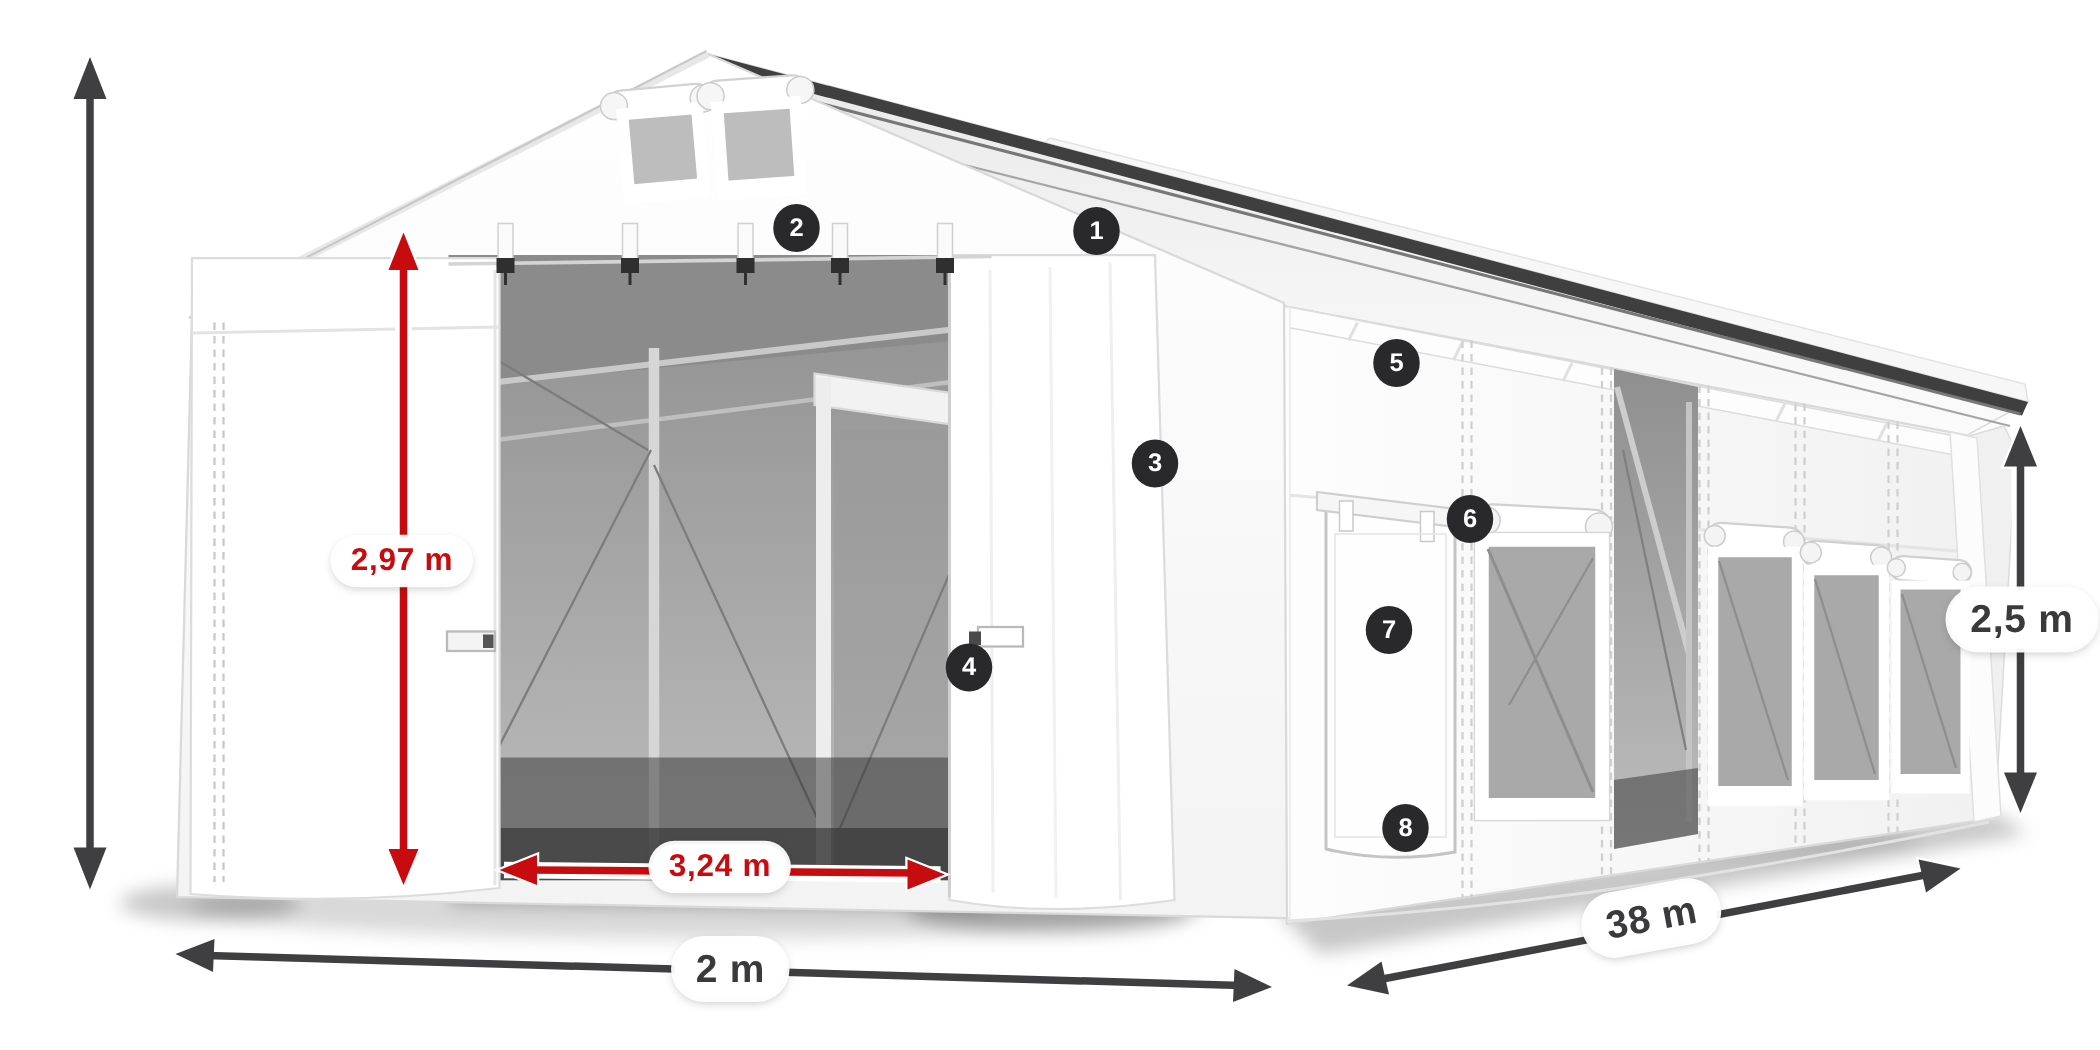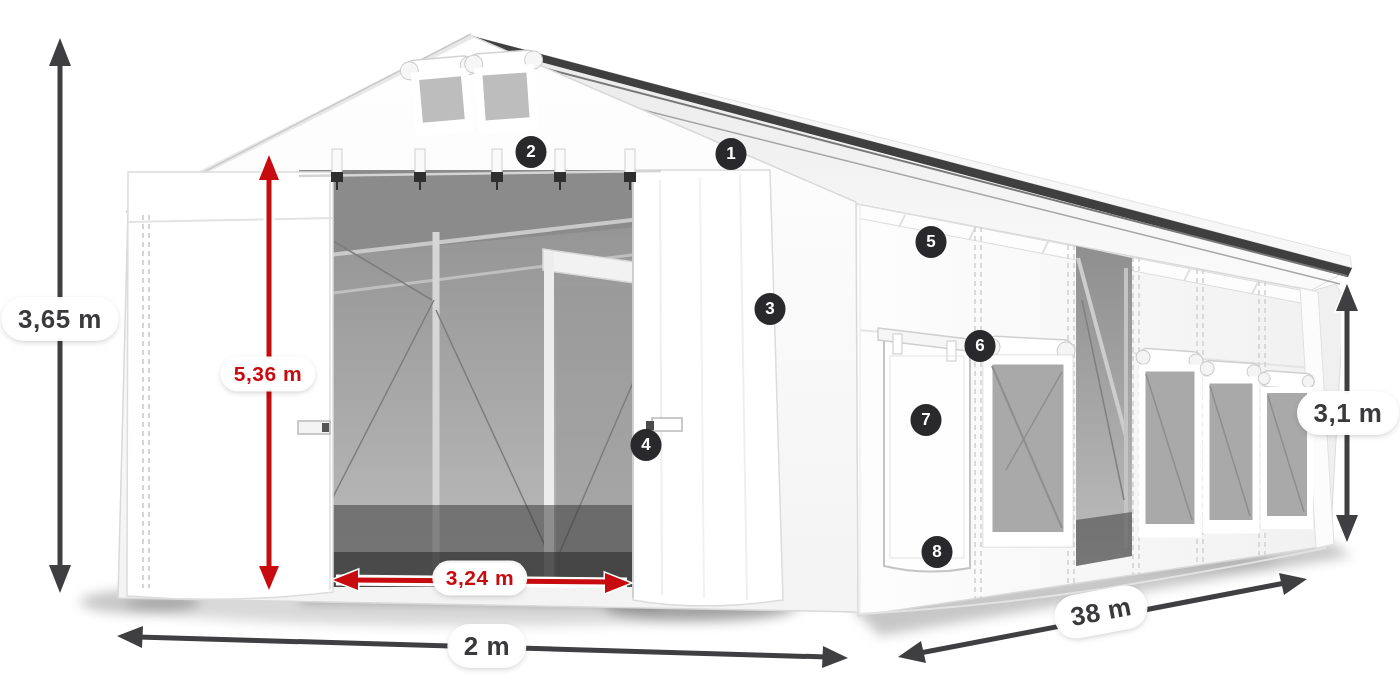--- a/index.html
+++ b/index.html
@@ -299,26 +299,25 @@
 
     <g>
       <line x1="1347" y1="290" x2="1347" y2="536" stroke="#fff" stroke-width="12"></line>
       <polygon points="1347,284 1336,311 1358,311" fill="#3f3f41" stroke="#fff" stroke-width="3" style="paint-order:stroke"></polygon>
       <polygon points="1347,542 1336,515 1358,515" fill="#3f3f41" stroke="#fff" stroke-width="3" style="paint-order:stroke"></polygon>
       <line x1="1347" y1="306" x2="1347" y2="520" stroke="#3f3f41" stroke-width="5"></line>
     </g>
   </g>
 </svg>
 
-<div class="pill dark" style="left:60px;top:319px">3,65 m</div>
-<div class="pill red" style="left:268px;top:374px">5,36 m</div>
+<div class="pill red" style="left:268px;top:374px">2,97 m</div>
 <div class="pill red" style="left:480px;top:578px">3,24 m</div>
 <div class="pill dark" style="left:487px;top:646px">2 m</div>
 <div class="pill dark rot" style="left:1101px;top:612px">38 m</div>
-<div class="pill dark" style="left:1348px;top:413px">3,1 m</div>
+<div class="pill dark" style="left:1348px;top:413px">2,5 m</div>
 
 <div class="badge" style="left:731px;top:154px">1</div>
 <div class="badge" style="left:531px;top:152px">2</div>
 <div class="badge" style="left:770px;top:309px">3</div>
 <div class="badge" style="left:646px;top:445px">4</div>
 <div class="badge" style="left:931px;top:242px">5</div>
 <div class="badge" style="left:980px;top:346px">6</div>
 <div class="badge" style="left:926px;top:420px">7</div>
 <div class="badge" style="left:937px;top:552px">8</div>
 

